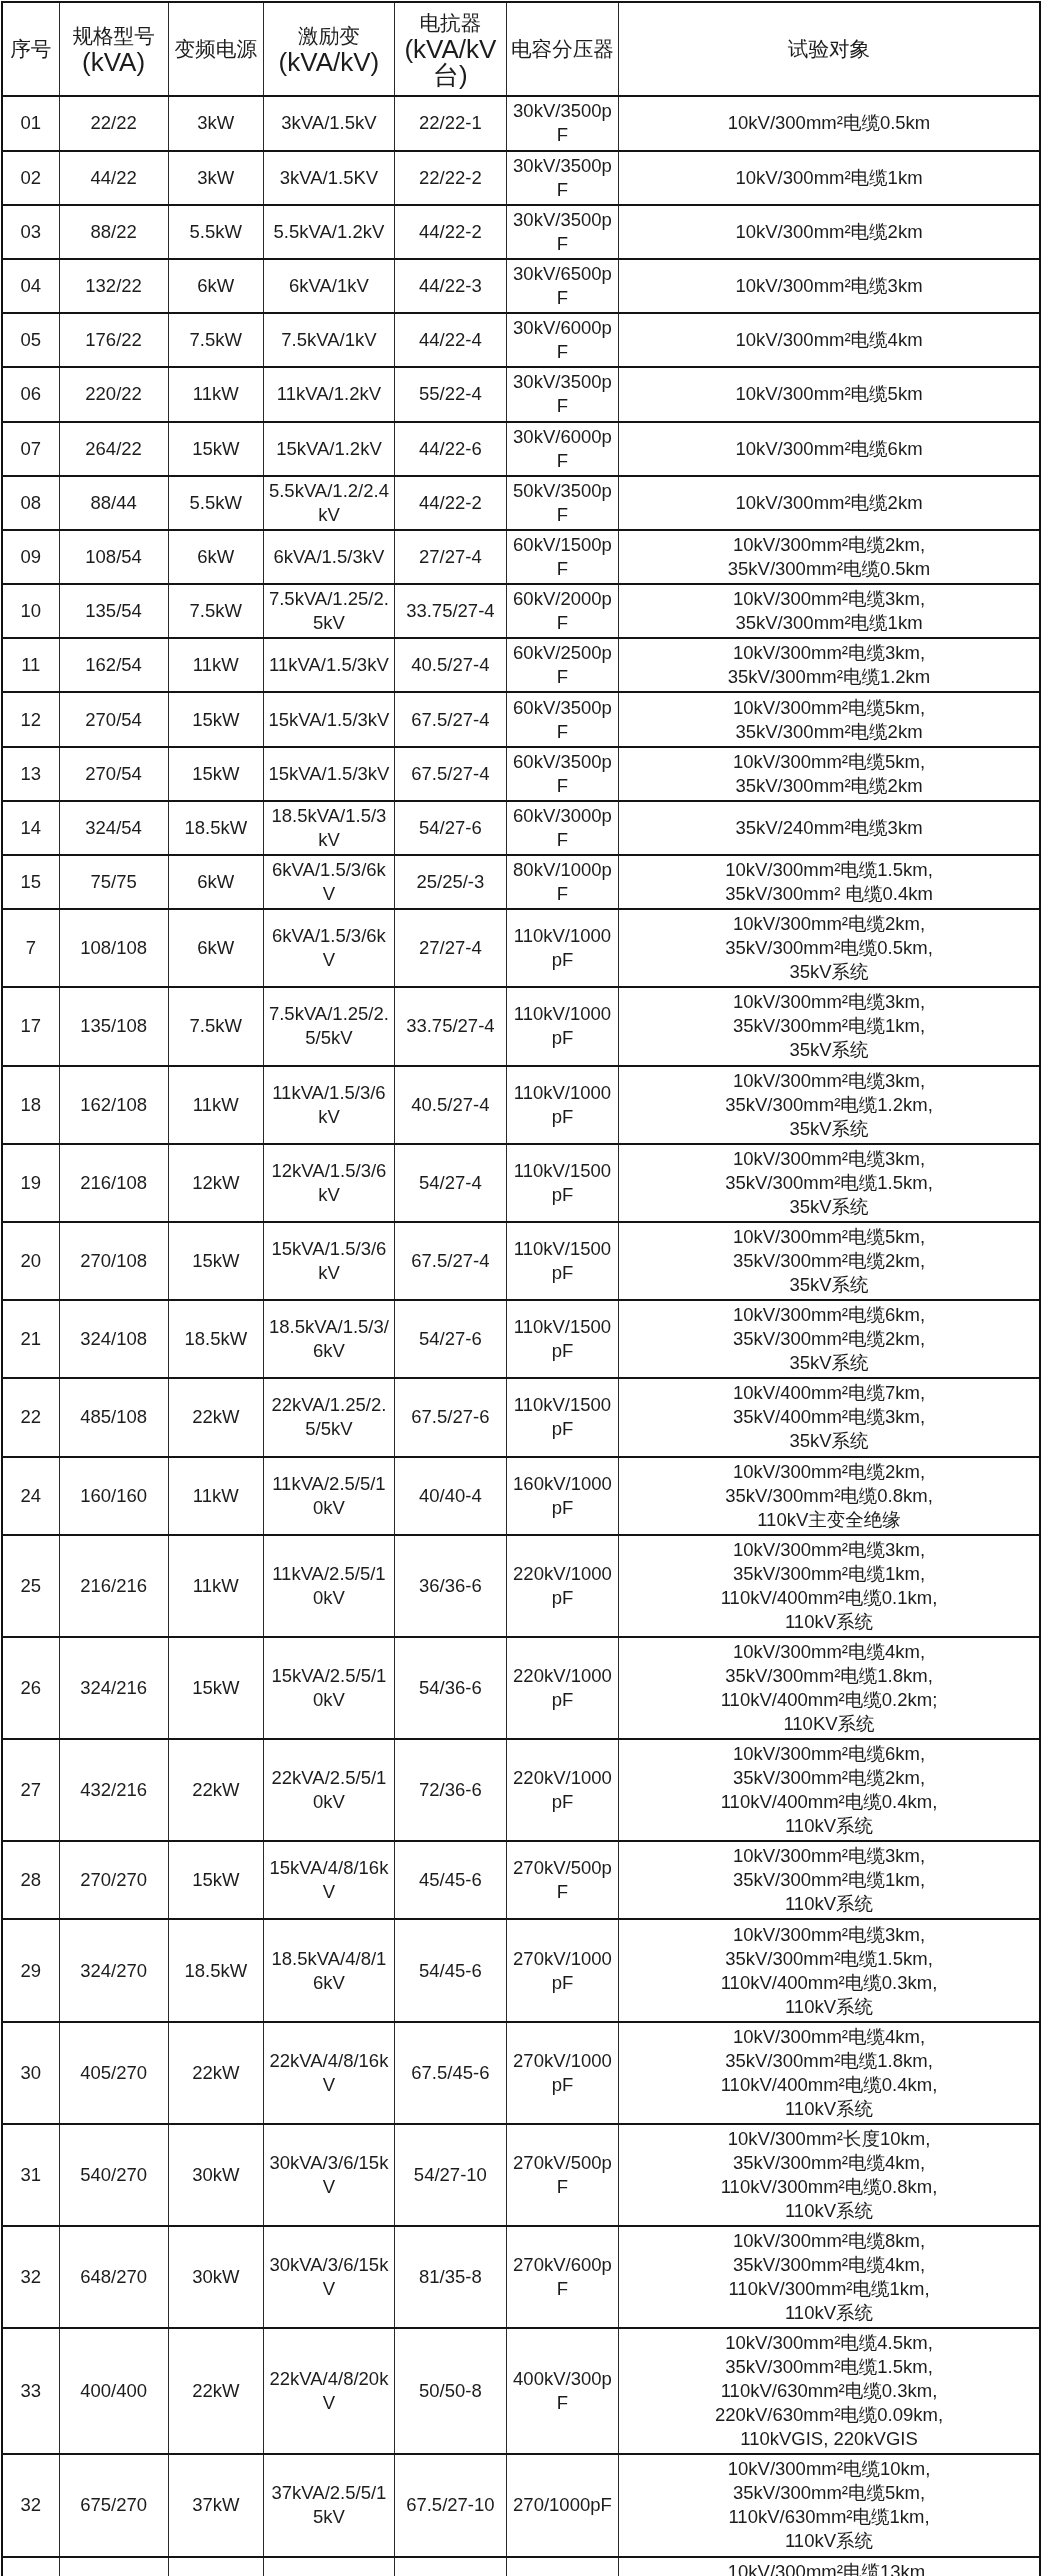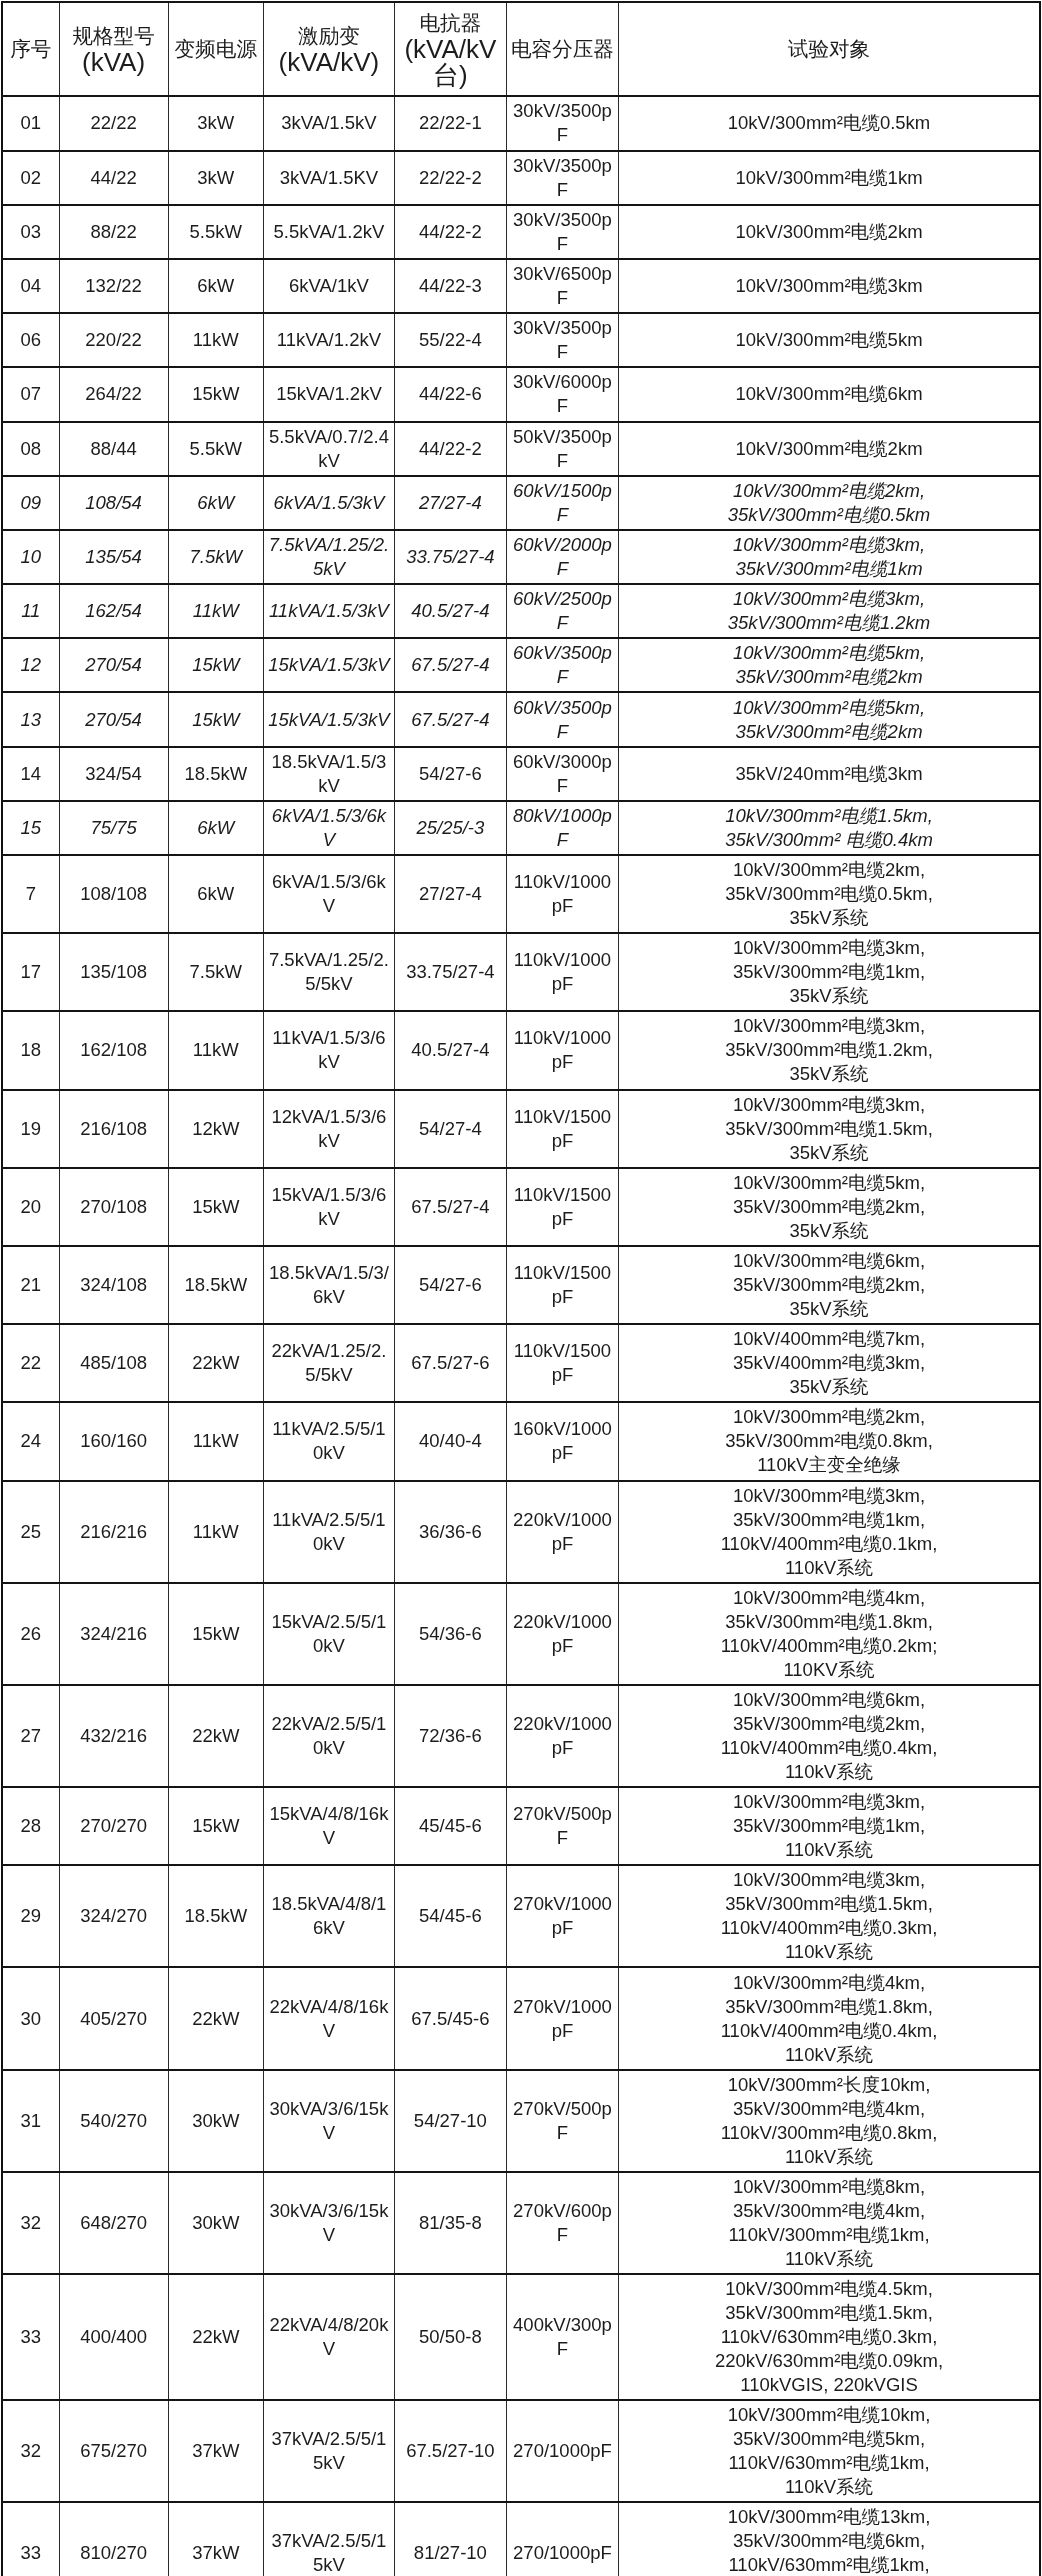--- a/index.html
+++ b/index.html
@@ -37,21 +37,21 @@
   }
   table.spec thead th{
     font-size:20.6px;
     line-height:26px;
     font-weight:400;
     height:72px;
     padding:7.2px 3.1px;
   }
   .unit{display:block;font-size:26px;text-align:center;}
   tbody tr.lines-1{height:52px;padding-left:20px;}
-  tbody tr.lines-2{height:54px;font-style:italic;}
+  tbody tr.lines-2{height:54px;}
   tbody tr.lines-3{height:76px;}
   tbody tr.lines-4{height:101px;}
   tbody tr.lines-5{height:125px;}
   td.c-target{font-size:18.5px;}
 </style>
 </head>
 <body>
 
 <div class="page">
   <table class="spec">
@@ -106,20 +106,29 @@
         <tr class="lines-1">
     <td class="c-no">04</td>
     <td class="c-spec">132/22</td>
     <td class="c-power">6kW</td>
     <td class="c-excitation">6kVA/1kV</td>
     <td class="c-reactor">44/22-3</td>
     <td class="c-capacitor">30kV/6500pF</td>
     <td class="c-target">10kV/300mm²电缆3km</td>
   </tr>
         <tr class="lines-1">
+    <td class="c-no">05</td>
+    <td class="c-spec">176/22</td>
+    <td class="c-power">7.5kW</td>
+    <td class="c-excitation">7.5kVA/1kV</td>
+    <td class="c-reactor">44/22-4</td>
+    <td class="c-capacitor">30kV/6000pF</td>
+    <td class="c-target">10kV/300mm²电缆4km</td>
+  </tr>
+        <tr class="lines-1">
     <td class="c-no">06</td>
     <td class="c-spec">220/22</td>
     <td class="c-power">11kW</td>
     <td class="c-excitation">11kVA/1.2kV</td>
     <td class="c-reactor">55/22-4</td>
     <td class="c-capacitor">30kV/3500pF</td>
     <td class="c-target">10kV/300mm²电缆5km</td>
   </tr>
         <tr class="lines-1">
     <td class="c-no">07</td>
@@ -127,21 +136,21 @@
     <td class="c-power">15kW</td>
     <td class="c-excitation">15kVA/1.2kV</td>
     <td class="c-reactor">44/22-6</td>
     <td class="c-capacitor">30kV/6000pF</td>
     <td class="c-target">10kV/300mm²电缆6km</td>
   </tr>
         <tr class="lines-1">
     <td class="c-no">08</td>
     <td class="c-spec">88/44</td>
     <td class="c-power">5.5kW</td>
-    <td class="c-excitation">5.5kVA/0.7/2.4kV</td>
+    <td class="c-excitation">5.5kVA/1.2/2.4kV</td>
     <td class="c-reactor">44/22-2</td>
     <td class="c-capacitor">50kV/3500pF</td>
     <td class="c-target">10kV/300mm²电缆2km</td>
   </tr>
         <tr class="lines-2">
     <td class="c-no">09</td>
     <td class="c-spec">108/54</td>
     <td class="c-power">6kW</td>
     <td class="c-excitation">6kVA/1.5/3kV</td>
     <td class="c-reactor">27/27-4</td>

